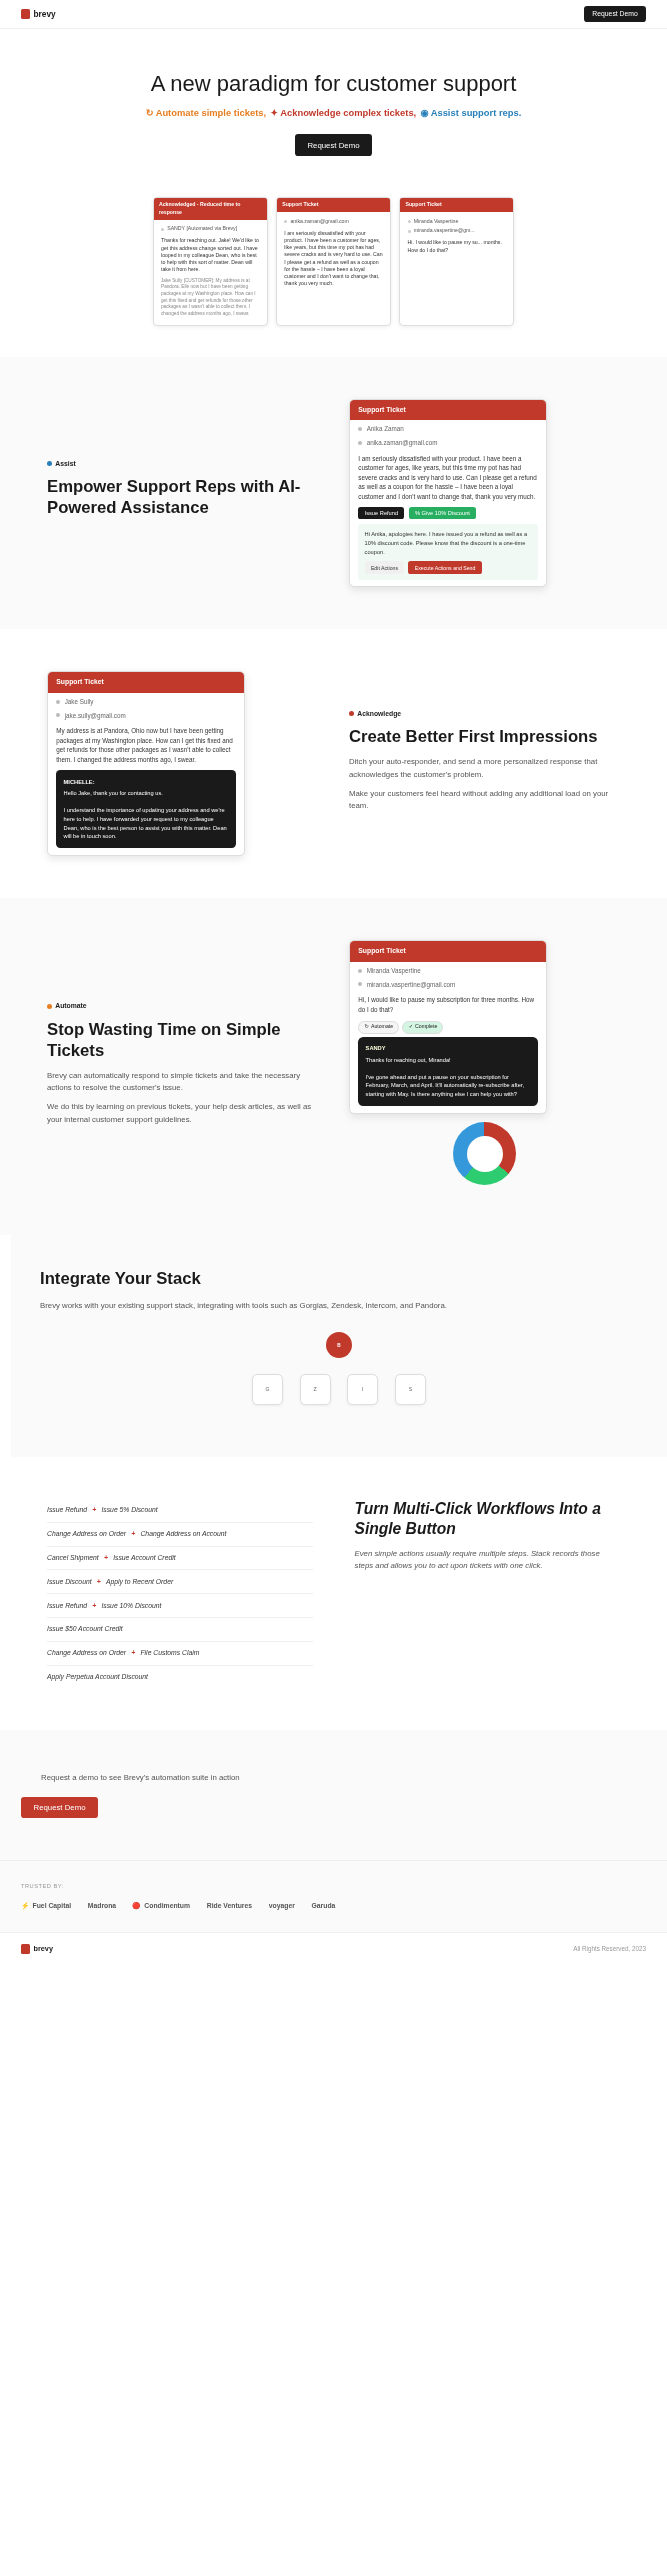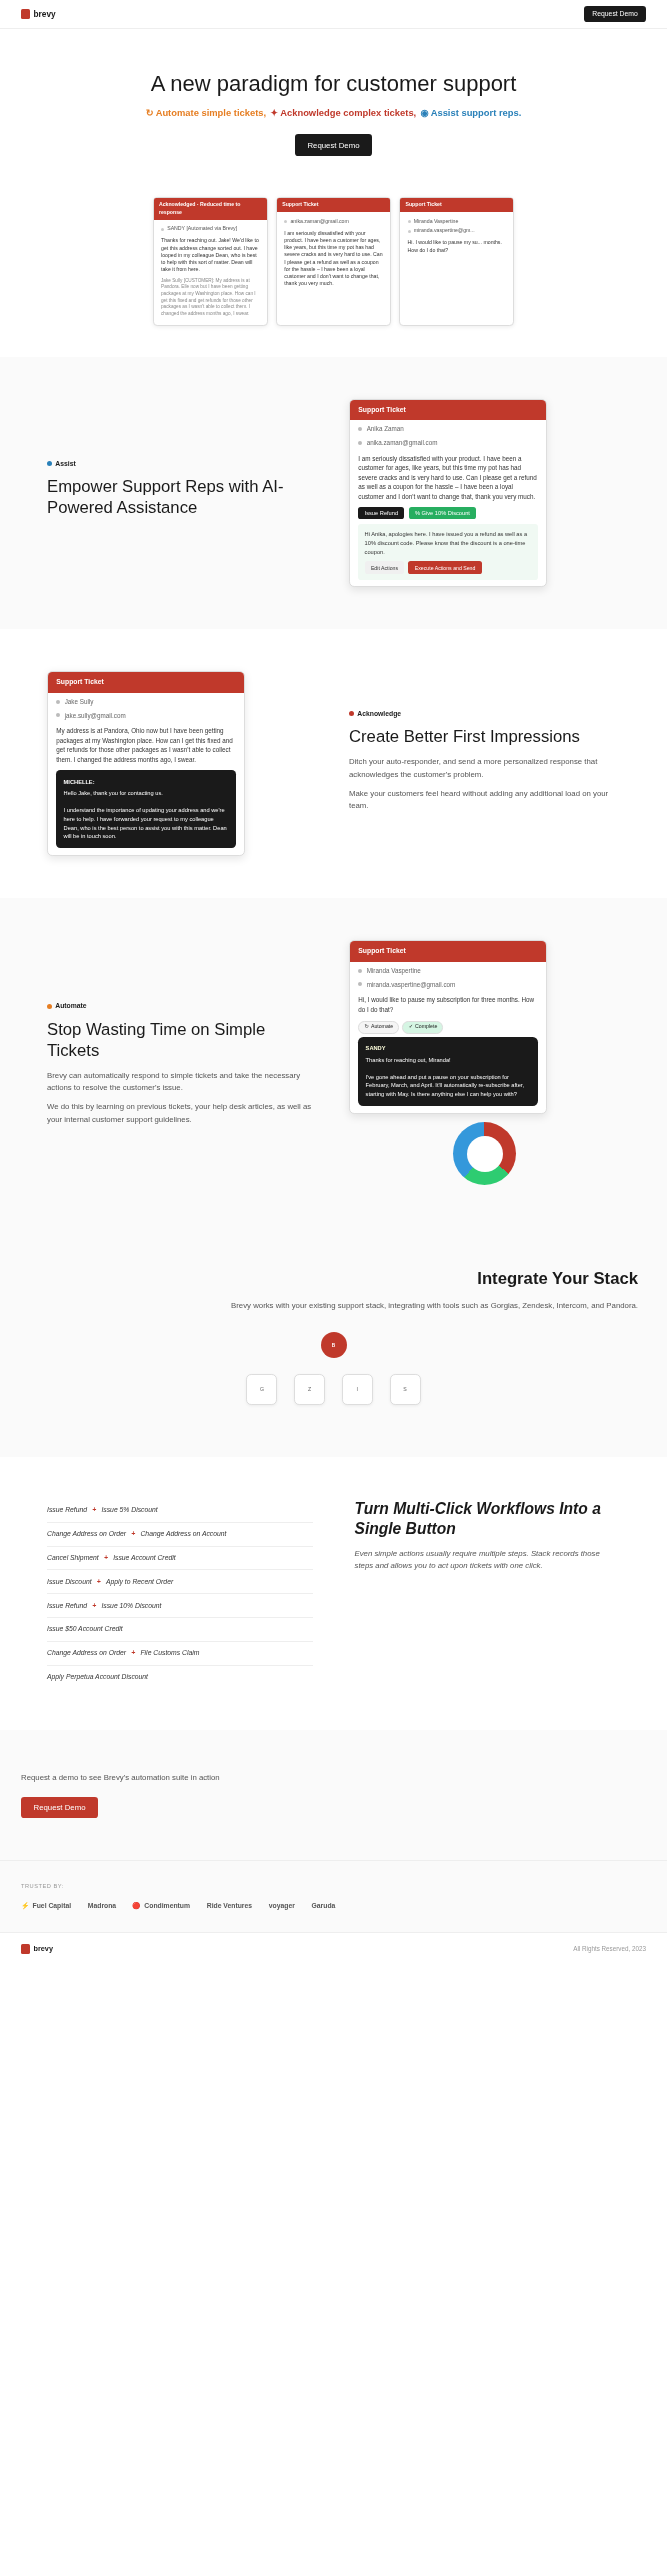--- a/index.html
+++ b/index.html
@@ -167,21 +167,21 @@
       width: 5.2px;
       height: 5.2px;
       border-radius: 50%;
     }
     .badge-dot.blue { background: #2980b9; }
     .badge-dot.orange { background: #e67e22; }
     .badge-dot.red { background: #c0392b; }
 
     .section h2 {
       font-size: 16.7px;
-      font-weight: 400;
+      font-weight: 700;
       margin-bottom: 8.3px;
       line-height: 1.25;
     }
     .section p {
       font-size: 7.8px;
       color: #555;
       line-height: 1.6;
       margin-bottom: 6.3px;
     }
 
@@ -259,22 +259,23 @@
       border-radius: 3.1px;
       padding: 6.3px;
       font-size: 5.7px;
       color: #333;
       margin-top: 3.1px;
     }
 
     
     .integrate-section {
       padding: 31px 29px;
-      text-align: right;
+      text-align: left;
       background: #fafafa;
+      margin-left: 11px;
     }
     .integrate-section h2 {
       font-size: 16.7px;
       font-weight: 700;
       margin-bottom: 8.3px;
     }
     .integrate-section p {
       color: #555;
       font-size: 7.8px;
       margin-bottom: 21px;
@@ -353,20 +354,21 @@
     }
     .cta-section h2 {
       font-size: 16.7px;
       font-weight: 700;
       margin-bottom: 6.3px;
     }
     .cta-section p {
       font-size: 7.8px;
       color: #555;
       margin-bottom: 12.5px;
+      margin-left: 20px;
     }
     .cta-btn {
       background: #c0392b;
       color: #fff;
       border: none;
       border-radius: 3.1px;
       padding: 6.3px 12.5px;
       font-size: 7.8px;
       cursor: pointer;
       font-weight: 500;

